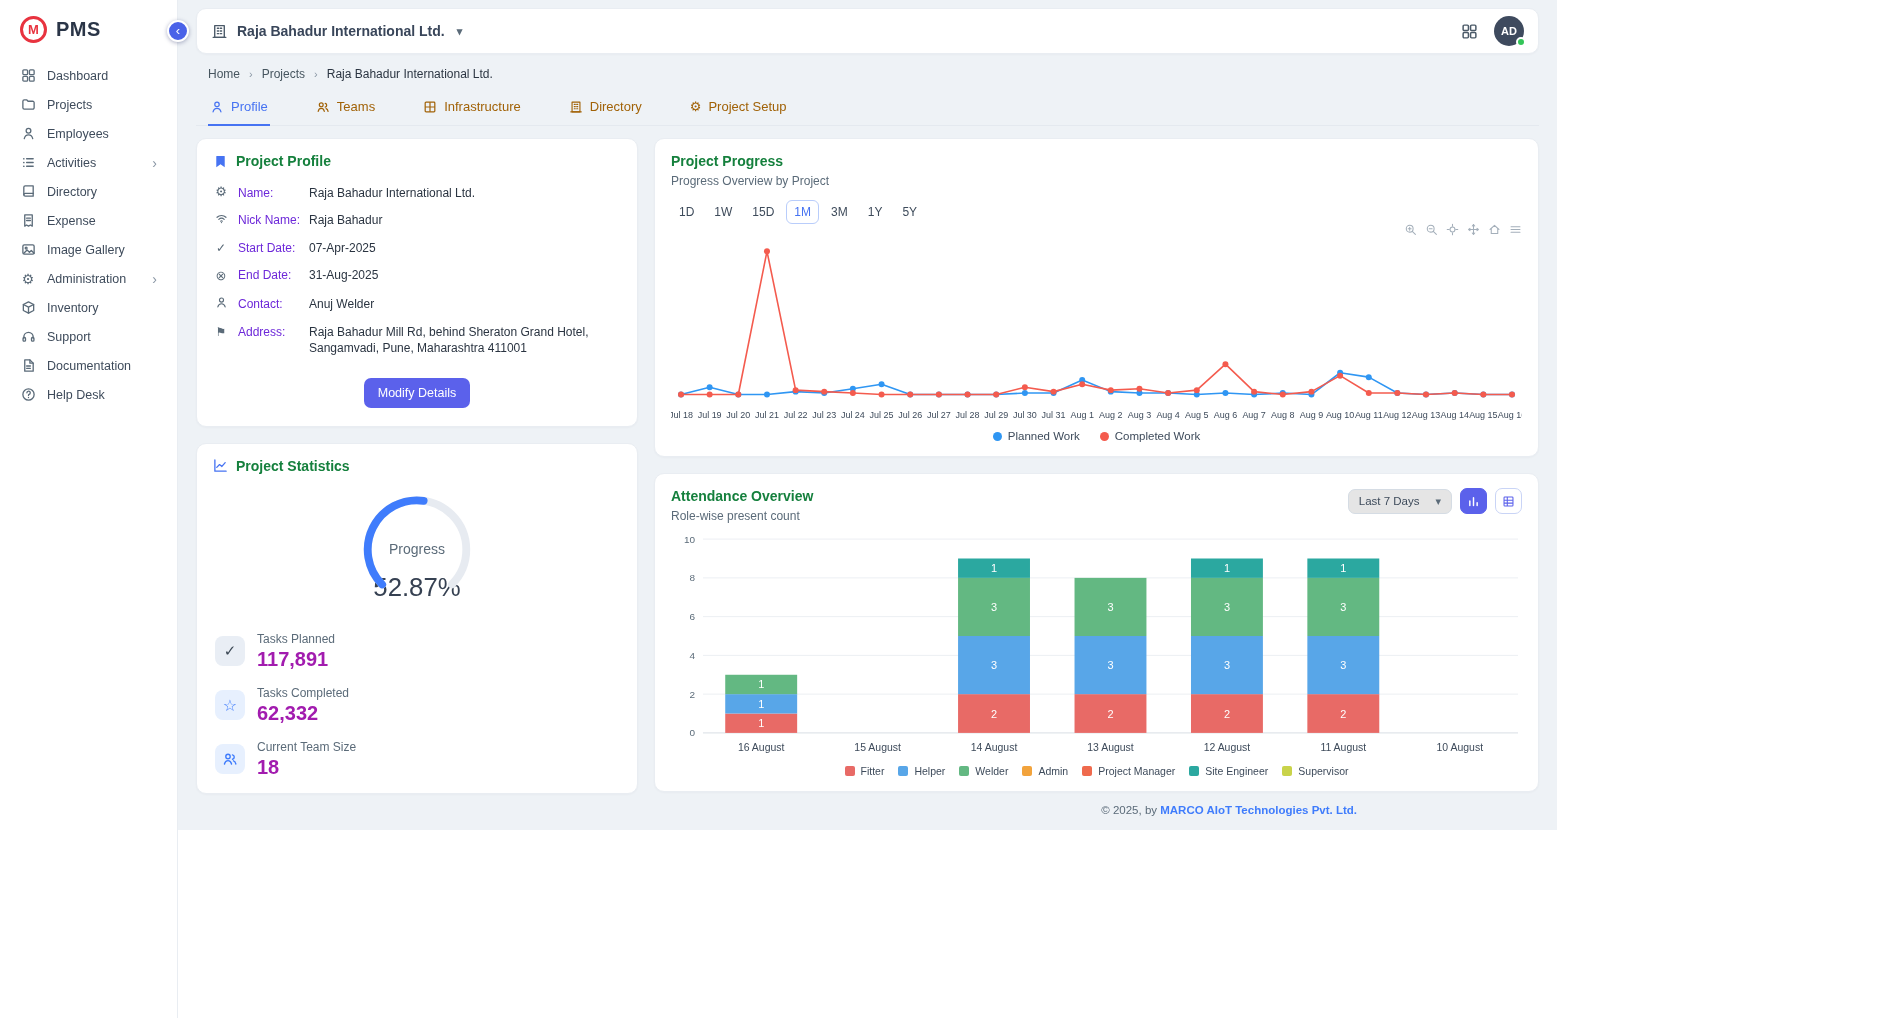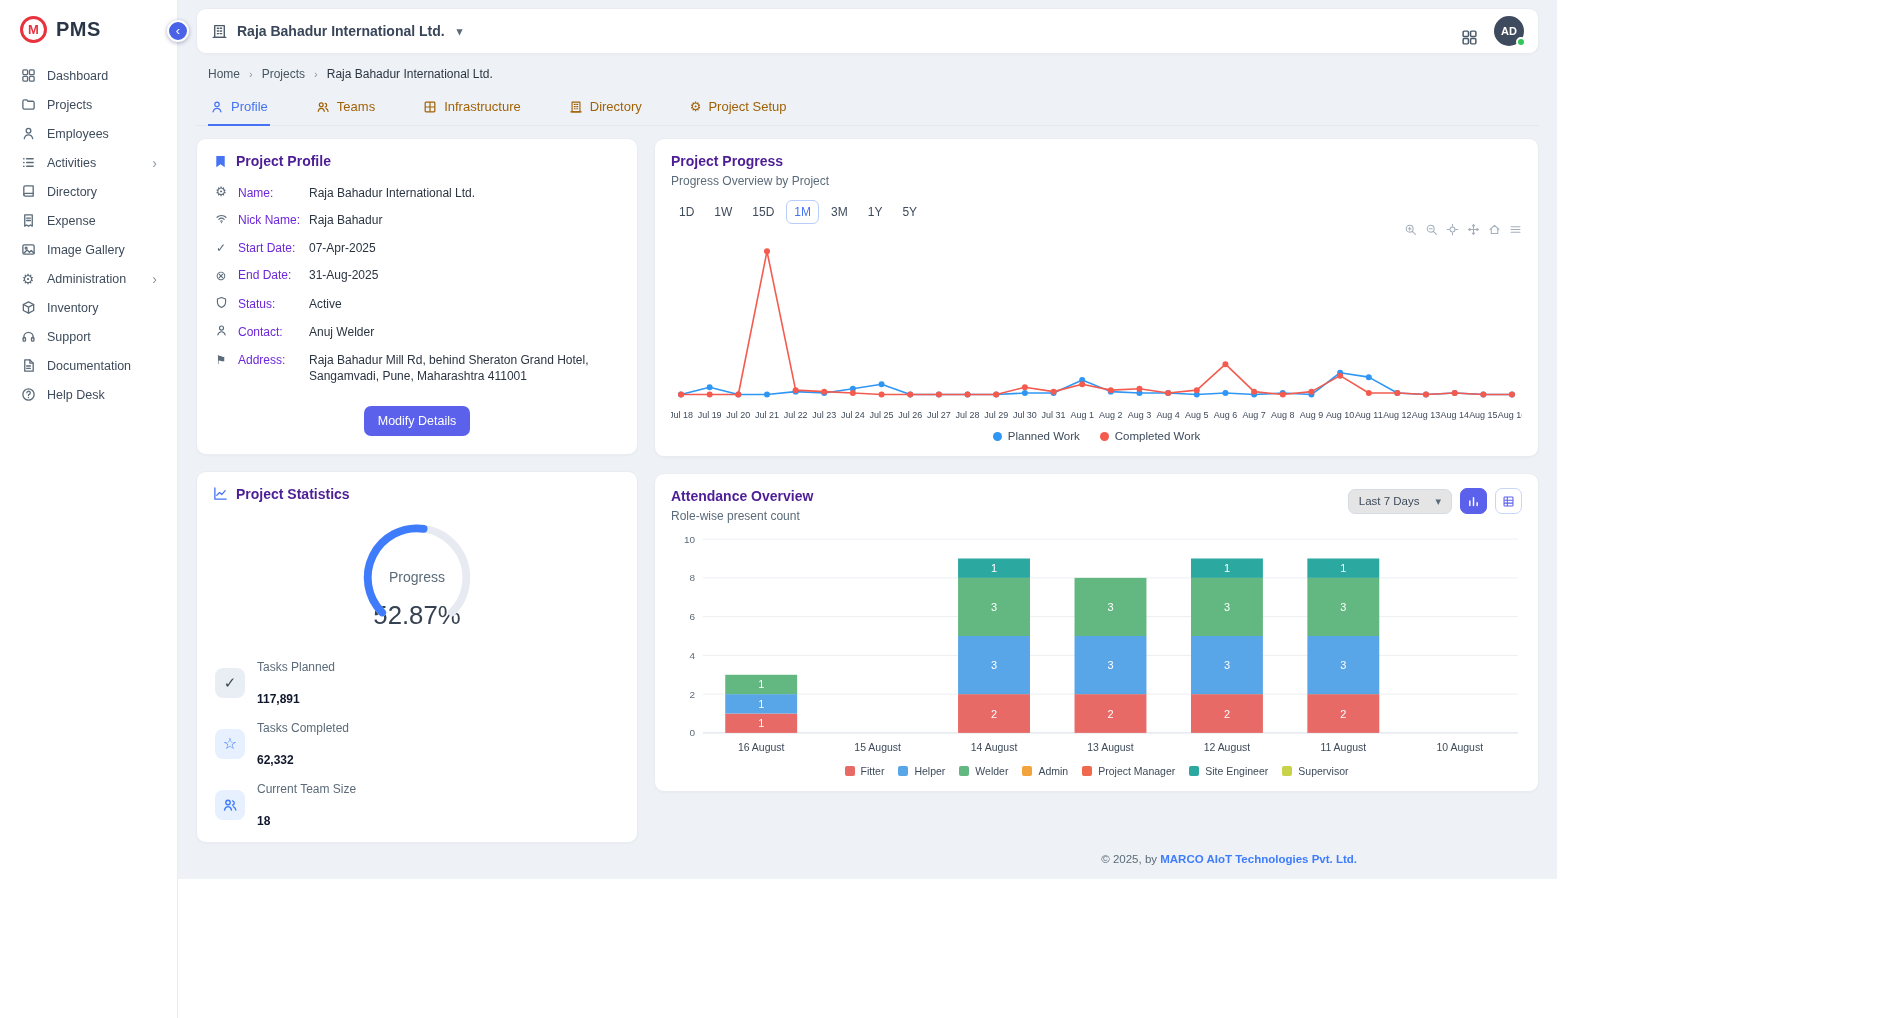--- a/index.html
+++ b/index.html
@@ -22,21 +22,21 @@
   .main{flex:0 0 1379px;width:1379px;background:#fff;position:relative}
   .gutter{flex:1;background:#fff}
   .content{background:#eef2f6;padding:8px 18px 14px;position:relative}
   .collapse-btn{position:absolute;left:-11px;top:20px;width:22px;height:22px;border-radius:50%;background:#4a62e8;color:#fff;border:2px solid #fff;font-size:13px;display:flex;align-items:center;justify-content:center;cursor:pointer;box-shadow:0 1px 4px rgba(20,30,90,.35);z-index:6;font-family:inherit;line-height:1;padding-bottom:2px}
 
   .topbar{height:46px;background:#fff;border:1px solid #e9edf2;border-radius:10px;display:flex;align-items:center;padding:0 14px;box-shadow:0 1px 2px rgba(20,30,60,.03)}
   .company{display:flex;align-items:center;gap:9px;font-size:14px;font-weight:bold;color:#39465a;cursor:pointer}
   .company .cicon{color:#4b5a68;display:flex}
   .company .cicon svg{width:17px;height:17px}
   .caret-down{font-size:11px;color:#5b6b79;margin-left:3px}
-  .topbar-right{margin-left:auto;display:flex;align-items:flex-end;gap:16px}
+  .topbar-right{margin-left:auto;display:flex;align-items:center;gap:16px}
   .apps-icon{color:#4b5a68;cursor:pointer;display:flex}
   .apps-icon svg{width:17px;height:17px}
   .avatar{width:30px;height:30px;border-radius:50%;background:#3e4a5e;color:#fff;font-size:11px;font-weight:bold;display:flex;align-items:center;justify-content:center;position:relative;cursor:pointer}
   .avatar .dot{position:absolute;right:-2px;bottom:-1px;width:10px;height:10px;border-radius:50%;background:#33c558;border:2px solid #fff}
 
   .breadcrumb{display:flex;align-items:center;gap:9px;font-size:12px;color:#46555f;margin-top:13px;padding-left:12px}
   .crumb{cursor:pointer}
   .crumb-sep{color:#8a97a5;font-size:11px}
   .breadcrumb .current{color:#2b3542;cursor:default}
 
@@ -46,21 +46,21 @@
   .tab svg{width:14px;height:14px}
   .tab.active{color:#4673f2;border-bottom-color:#4673f2}
 
   .grid{display:flex;gap:16px;margin-top:12px;align-items:flex-start}
   .col-left{flex:0 0 442px;display:flex;flex-direction:column;gap:16px}
   .col-right{flex:1;min-width:0;display:flex;flex-direction:column;gap:16px}
   .card{background:#fff;border:1px solid #e9edf2;border-radius:10px;padding:14px 16px;box-shadow:0 1px 2px rgba(20,30,60,.03);position:relative}
   .card-title-row{display:flex;align-items:center;gap:8px}
   .title-icon{display:flex;color:#4673f2}
   .title-icon svg{width:15px;height:15px}
-  .card-title{font-size:14px;font-weight:bold;color:#4c1d95}
+  .card-title{font-size:14px;font-weight:bold;color:#15803d}
   .card-sub{font-size:12px;color:#5b6b79;margin-top:5px}
 
   
   .fields{margin-top:10px}
   .field-row{display:flex;align-items:flex-start;gap:9px;padding:5.5px 0;font-size:12px;line-height:1.35}
   .f-icon{width:16px;flex:0 0 16px;color:#5b6b79;text-align:center;font-size:12px}
   .f-icon svg{width:13px;height:13px}
   .f-label{flex:0 0 62px;color:#6d28d9}
   .f-value{color:#2a3441;flex:1}
   .btn-row{text-align:center;margin:16px 0 4px}
@@ -68,21 +68,21 @@
 
   
   .gauge-wrap{display:flex;flex-direction:column;align-items:center;margin-top:6px}
   .stat-row{display:flex;align-items:center;gap:12px;margin:15px 2px 0}
   .stat-ic{width:30px;height:30px;border-radius:8px;display:flex;align-items:center;justify-content:center;font-size:15px;flex:0 0 30px}
   .stat-ic.i1{background:#e9eef5;color:#3b4754}
   .stat-ic.i2{background:#e7f0fe;color:#3f7cfc;font-size:16px}
   .stat-ic.i3{background:#e7f0fe;color:#3f7cfc}
   .stat-ic svg{width:16px;height:16px}
   .stat-label{font-size:12px;color:#5b6b79}
-  .stat-value{font-size:12px;font-weight:bold;color:#0f172a;margin-top:18px}
+  .stat-value{font-size:20px;font-weight:bold;color:#a21caf;margin-top:2px}
 
   
   .range-row{display:flex;gap:4px;margin-top:12px}
   .range-btn{font-size:12px;color:#3e4b5b;background:transparent;border:1px solid transparent;border-radius:6px;padding:4px 7px;cursor:pointer;font-family:inherit}
   .range-btn.active{color:#4673f2;border-color:#b9cdfb;background:#fff}
   .modebar{position:absolute;right:16px;top:84px;display:flex;gap:8px;color:#a4afba}
   .modebar span{cursor:pointer;display:flex}
   .modebar svg{width:13px;height:13px}
   .chart-box{margin-top:6px}
   .chart-box svg{display:block;width:100%}
@@ -345,27 +345,20 @@
               </div>
               <div class="field-row">
                 <span class="f-icon">✓</span>
                 <span class="f-label">Start Date:</span>
                 <span class="f-value">07-Apr-2025</span>
               </div>
               <div class="field-row">
                 <span class="f-icon" style="font-size:13px">⊗</span>
                 <span class="f-label">End Date:</span>
                 <span class="f-value">31-Aug-2025</span>
-              </div>
-              <div class="field-row">
-                <span class="f-icon"><svg viewBox="0 0 16 16" fill="none" stroke="currentColor" stroke-width="1.4" stroke-linejoin="round">
-                      <path d="M8 1.8l5 1.8v4.2c0 3-2 5.2-5 6.4-3-1.2-5-3.4-5-6.4V3.6z"></path>
-                    </svg></span>
-                <span class="f-label">Status:</span>
-                <span class="f-value">Active</span>
               </div>
               <div class="field-row">
                 <span class="f-icon"><svg viewBox="0 0 16 16" fill="none" stroke="currentColor" stroke-width="1.4" stroke-linecap="round" stroke-linejoin="round">
                       <circle cx="8" cy="5" r="2.5"></circle>
                       <path d="M3.5 13.5c.6-2.6 2.4-4 4.5-4s3.9 1.4 4.5 4"></path>
                     </svg></span>
                 <span class="f-label">Contact:</span>
                 <span class="f-value">Anuj Welder</span>
               </div>
               <div class="field-row">

